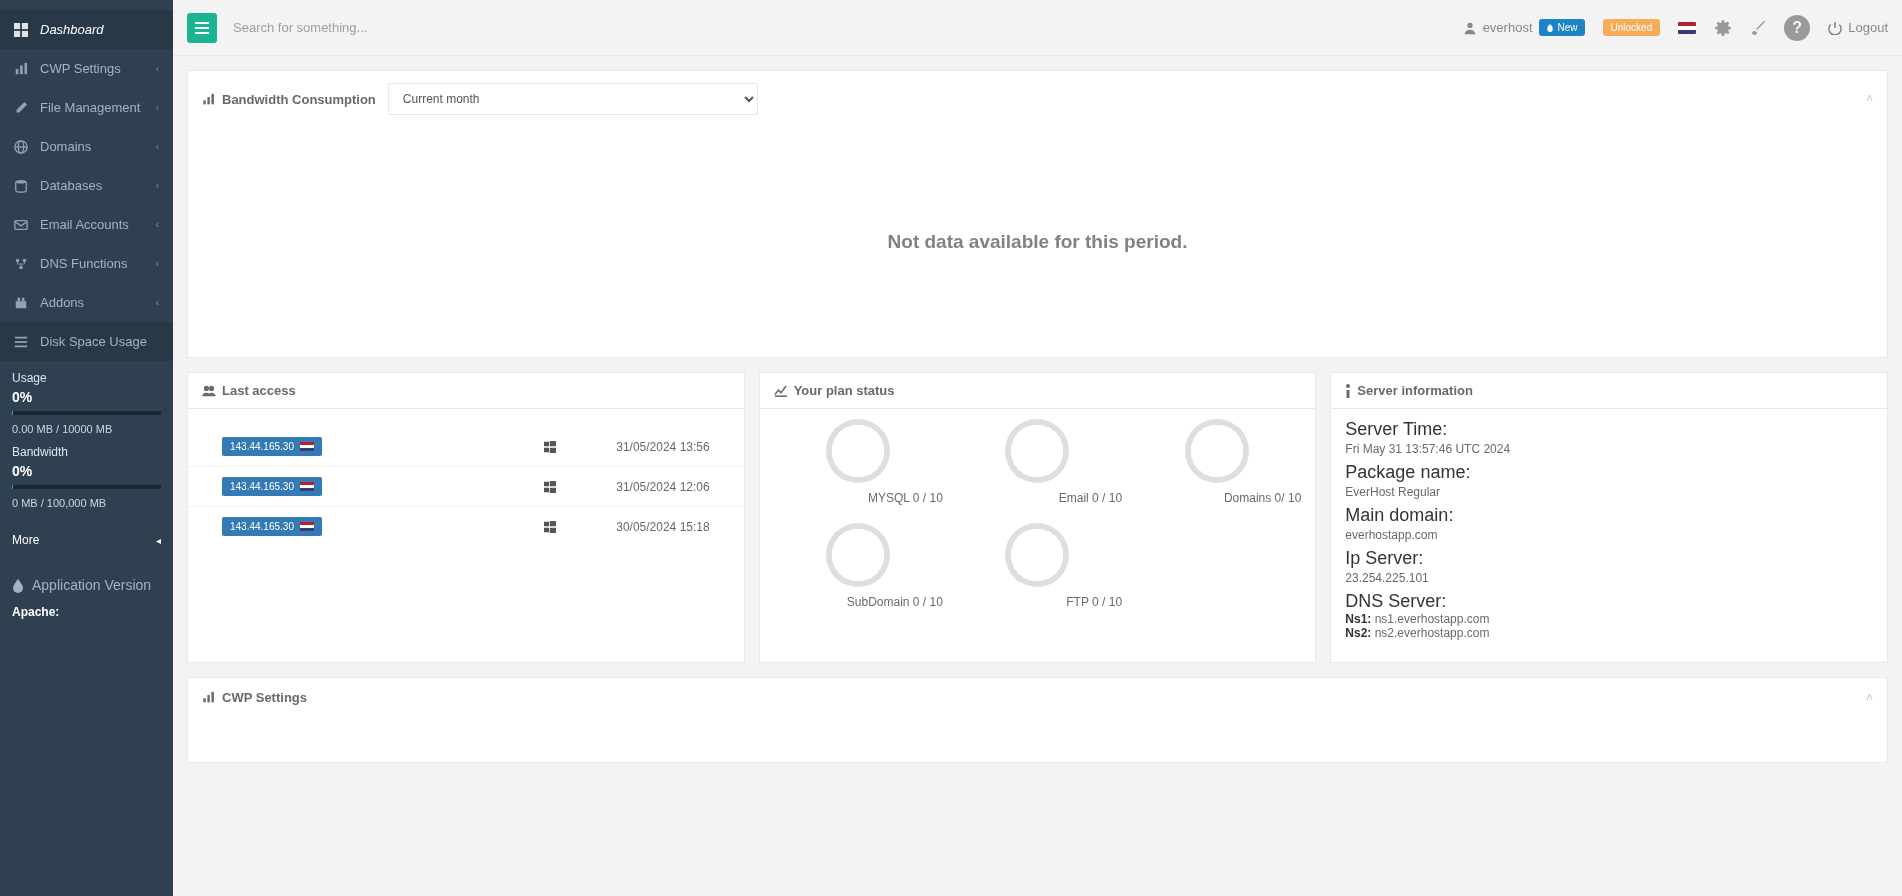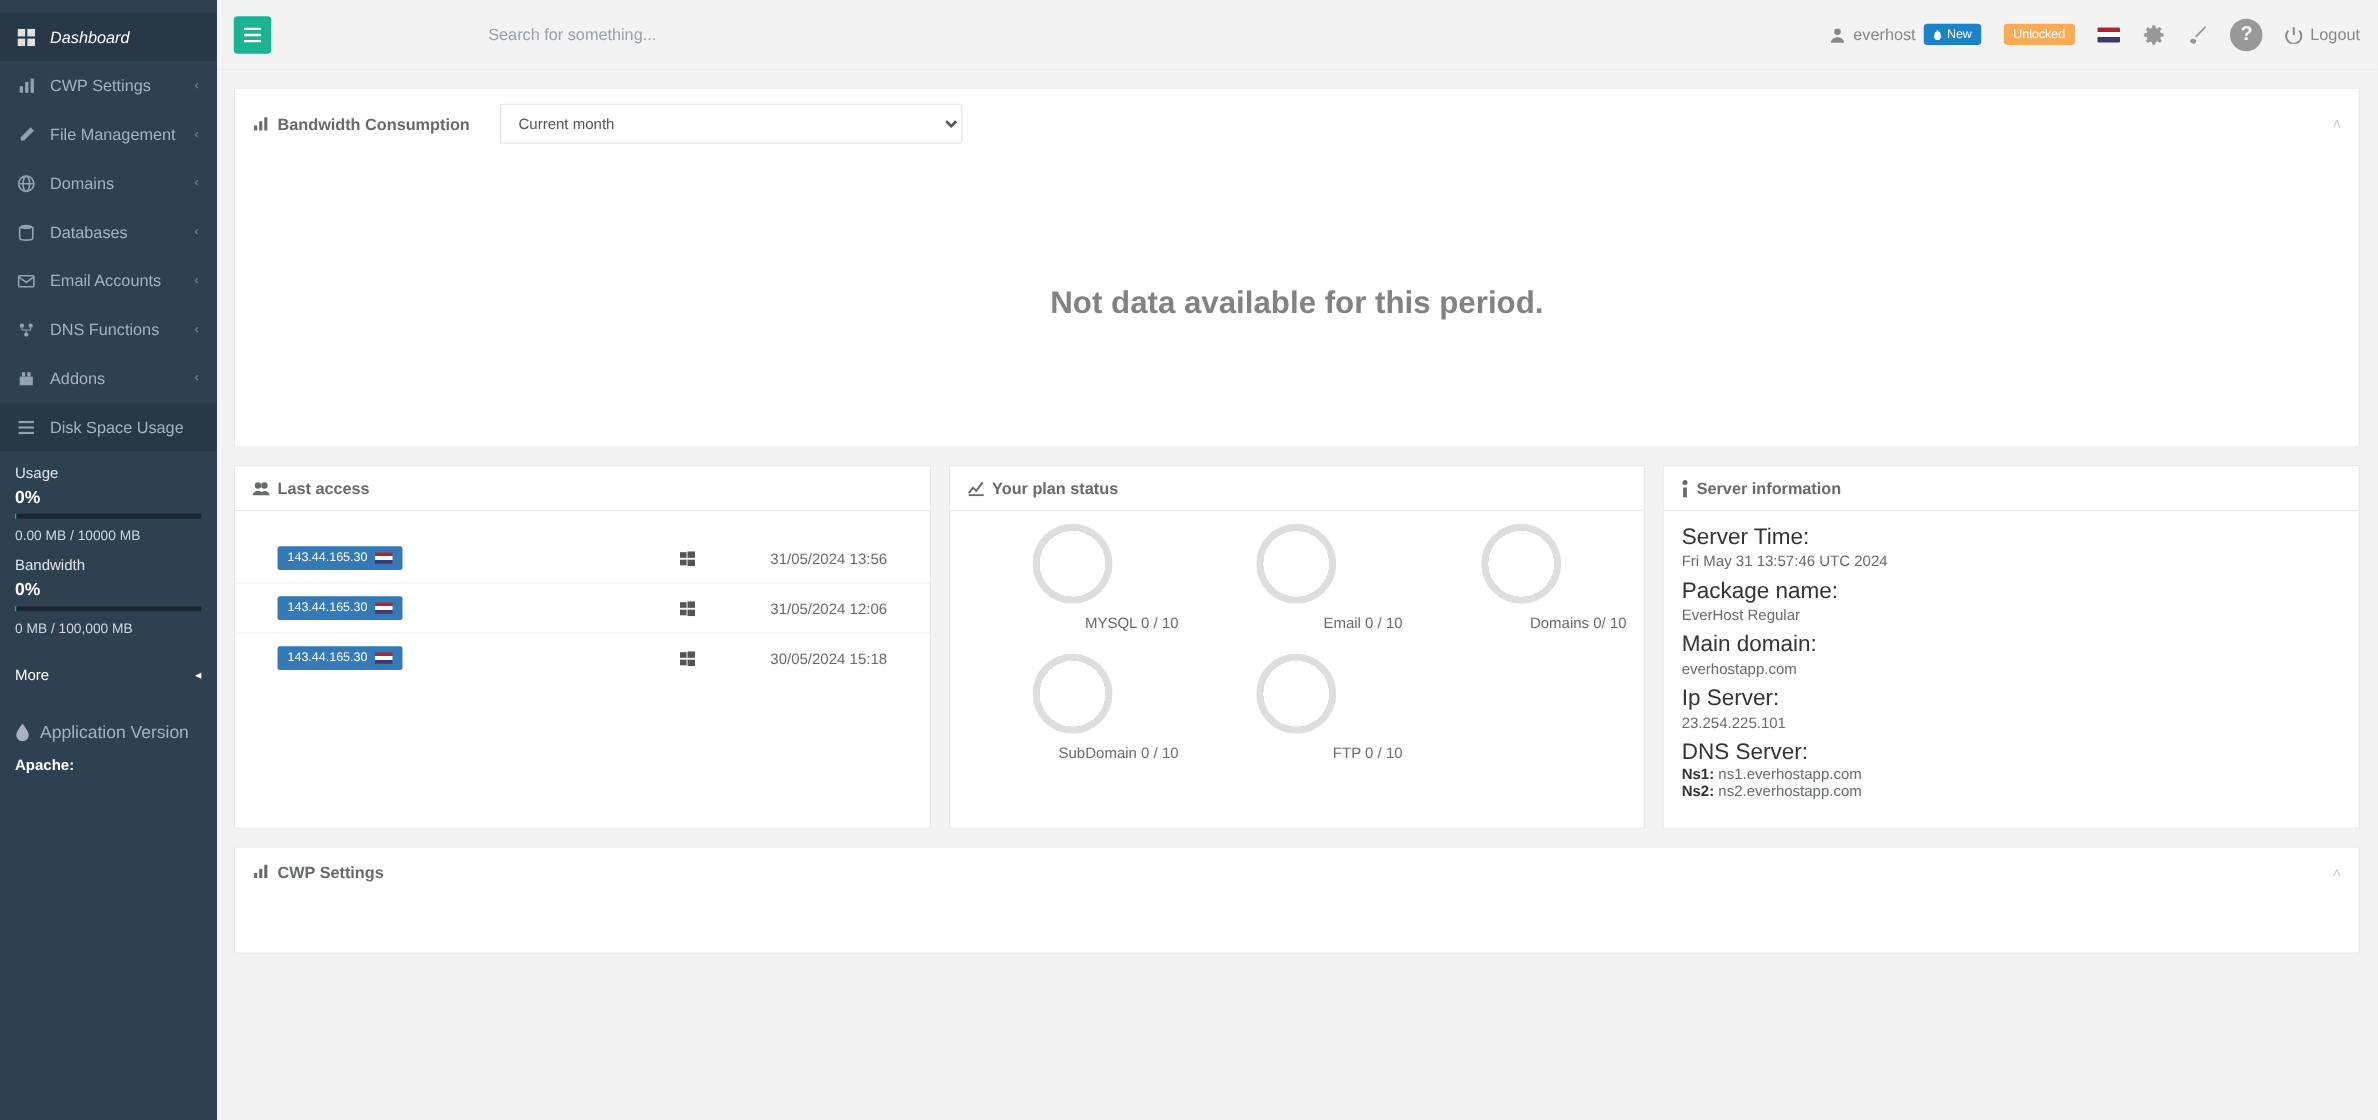--- a/index.html
+++ b/index.html
@@ -30,41 +30,41 @@
 
 .sidebar-section-title { padding: 20px 12px 10px; color: #a7b1c2; font-size: 14px; display: flex; align-items: flex-end; }
 .sidebar-section-title .drop { margin-right: 8px; }
 .apache-line { padding: 2px 12px 18px; color: #fff; font-size: 12px; }
 
 
 .main { margin-left: 173px; }
 .topbar { height: 56px; background: #f3f3f4; border-bottom: 1px solid #e7eaec; display: flex; align-items: center; padding: 0 14px; position: relative; }
 .menu-btn { width: 30px; height: 30px; background: #1ab394; color: #fff; border-radius: 3px; display: flex; align-items: center; justify-content: center; cursor: pointer; }
 .search { flex: 1; margin-left: 12px; }
-.search input { width: 300px; border: none; background: transparent; padding: 8px 4px; font-size: 13px; color: #676a6c; outline: none; text-align: right; }
+.search input { width: 300px; border: none; background: transparent; padding: 8px 4px; font-size: 13px; color: #676a6c; outline: none; }
 .search input::placeholder { color: #9aa0a7; }
 .topbar-right { display: flex; align-items: center; gap: 18px; margin-left: auto; color: #888; }
 .user-chunk { display: flex; align-items: center; gap: 6px; }
 .user-icon { color: #888; }
 .badge-new { background: #1c84c6; color: #fff; font-size: 10px; padding: 3px 7px; border-radius: 3px; display: flex; align-items: center; gap: 4px; }
 .badge-unlocked { background: #f8ac59; color: #fff; font-size: 10px; padding: 3px 8px; border-radius: 3px; }
 .flag-icon { width: 18px; height: 12px; background: linear-gradient(#b22234 0 33%, #fff 33% 66%, #3c3b6e 66%); border-radius: 1px; }
 .top-icon { color: #999; cursor: pointer; }
 .help-circle { width: 26px; height: 26px; border-radius: 50%; background: #999; color: #f3f3f4; display: flex; align-items: center; justify-content: center; font-weight: 700; font-size: 16px; }
 .logout { display: flex; align-items: center; gap: 6px; cursor: pointer; color: #888; }
 
 
 .content { padding: 14px; }
 .panel { background: #fff; border: 1px solid #e7eaec; margin-bottom: 14px; }
 .panel-header { padding: 12px 14px; display: flex; align-items: center; border-bottom: 1px solid #e7eaec; position: relative; }
 .panel-header .title { font-size: 13px; color: #676a6c; font-weight: 600; display: flex; align-items: center; gap: 6px; }
 .panel-header .collapse-icon { margin-left: auto; color: #c6c8ca; font-size: 12px; cursor: pointer; }
-.period-select { margin-left: 24px; padding: 6px 10px; border: 1px solid #e5e6e7; border-radius: 2px; background: #fff; font-size: 12px; color: #555; min-width: 370px; height: 32px; }
-
-.bandwidth-body { height: 230px; display: flex; align-items: center; justify-content: center; color: #808285; font-size: 25px; font-weight: 700; }
+.period-select { margin-left: 12px; padding: 6px 10px; border: 1px solid #e5e6e7; border-radius: 2px; background: #fff; font-size: 12px; color: #555; min-width: 370px; height: 32px; }
+
+.bandwidth-body { height: 230px; display: flex; align-items: center; justify-content: center; color: #808285; font-size: 19px; font-weight: 700; }
 
 
 .row3 { display: grid; grid-template-columns: 1fr 1fr 1fr; gap: 14px; margin-bottom: 14px; }
 .card { background: #fff; border: 1px solid #e7eaec; }
 .card-header { padding: 10px 14px; border-bottom: 1px solid #e7eaec; font-size: 13px; font-weight: 600; display: flex; align-items: center; gap: 6px; color: #676a6c; }
 
 .access-table { width: 100%; }
 .access-row { display: flex; align-items: center; padding: 10px 14px; border-bottom: 1px solid #f1f2f3; }
 .access-row:last-child { border-bottom: none; }
 .ip-badge { background: #337ab7; color: #fff; font-size: 10px; padding: 4px 8px; border-radius: 2px; display: inline-flex; align-items: center; gap: 6px; margin-left: 20px; }

